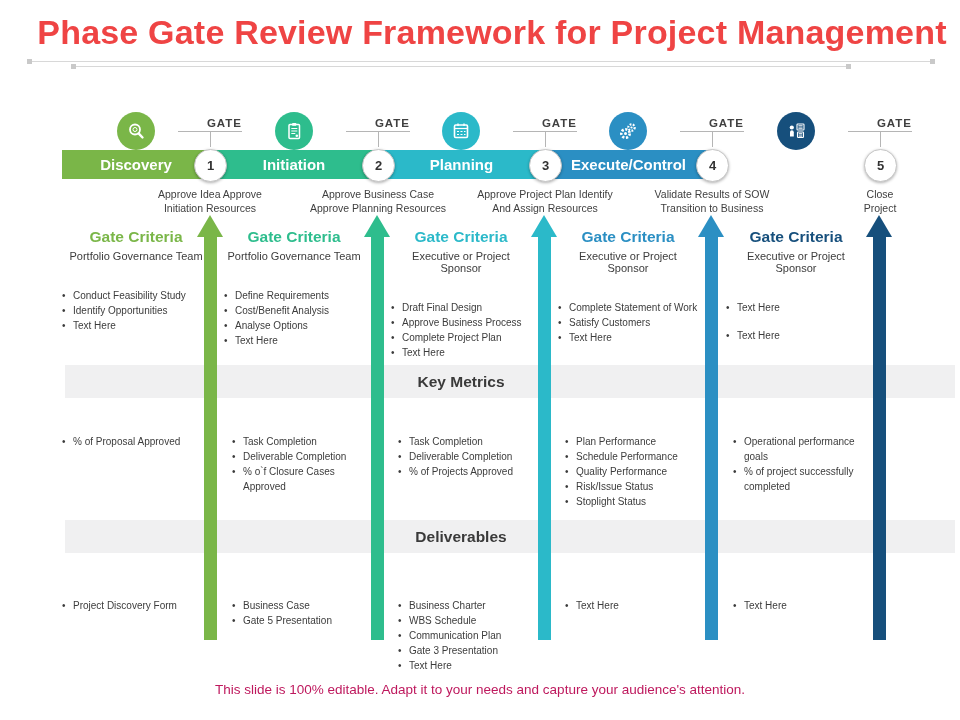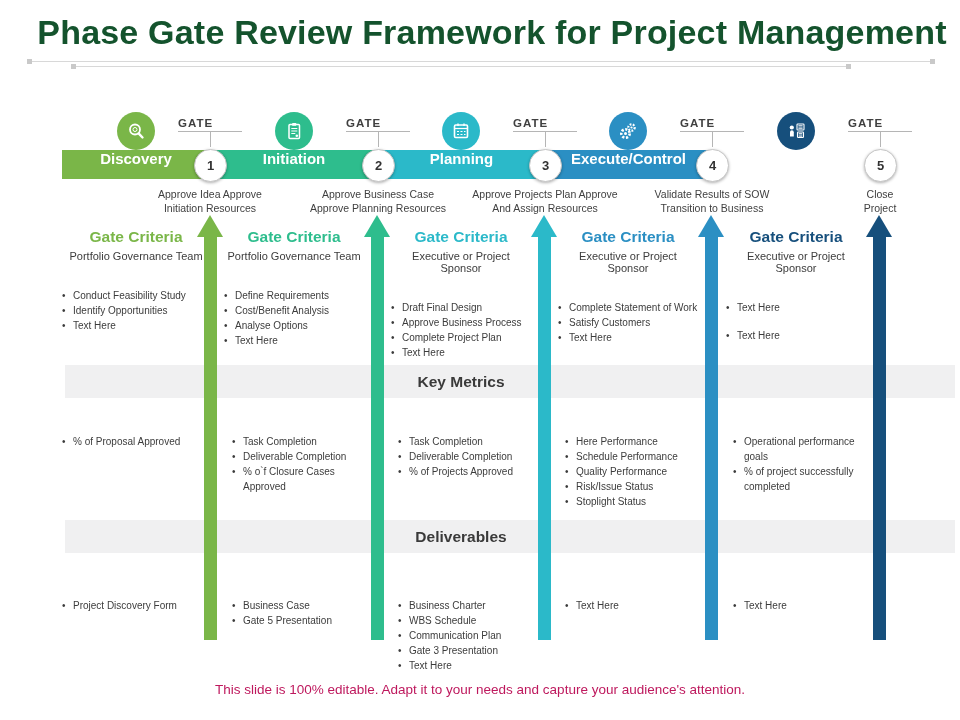--- a/index.html
+++ b/index.html
@@ -1,37 +1,37 @@
 <!DOCTYPE html>
 <html><head>
 <meta charset="utf-8">
 <style>
   html,body{margin:0;padding:0;width:960px;height:720px;background:#fff;overflow:hidden;
     font-family:"Liberation Sans","DejaVu Sans",sans-serif;}
   body{position:relative;}
   .title{position:absolute;top:13px;left:0;right:0;text-align:center;
-    font-size:34px;font-weight:700;color:#14532d;letter-spacing:0.2px;margin-left:24px;}
+    font-size:34px;font-weight:700;color:#ef4444;letter-spacing:0.2px;margin-left:24px;}
   .divline{position:absolute;height:1px;background:#d8d8d8;}
   .divline::before,.divline::after{content:"";position:absolute;top:-2px;width:5px;height:5px;background:#c9c9c9;}
   .divline::before{left:-3px;}
   .divline::after{right:-3px;}
   .div-a{top:61px;left:30px;width:902px;}
   .div-b{top:66px;left:74px;width:774px;}
 
   
   .band{position:absolute;top:150px;left:62px;height:29px;display:flex;}
-  .band .seg{height:29px;display:flex;align-items:flex-start;justify-content:center;
+  .band .seg{height:29px;display:flex;align-items:center;justify-content:center;
     color:#fff;font-weight:700;font-size:15px;background:var(--c);}
   .seg1{width:148px;}.seg2{width:168px;}.seg3{width:167px;}.seg4{width:167px;}.seg5{width:166px;}
 
   .phase-icon{position:absolute;top:112px;width:38px;height:38px;border-radius:50%;
     background:var(--c);display:flex;align-items:center;justify-content:center;}
   .phase-icon svg{width:22px;height:22px;}
 
-  .gate-label{position:absolute;top:117px;width:64px;text-align:left;font-size:11.5px;
+  .gate-label{position:absolute;top:117px;width:64px;text-align:right;font-size:11.5px;
     font-weight:700;color:#404040;letter-spacing:1px;border-bottom:1px solid #b5b5b5;padding-bottom:2px;}
   .gate-label::after{content:"";position:absolute;top:100%;left:50%;width:1px;height:16px;background:#b5b5b5;}
 
   .gate-circle{position:absolute;top:149px;width:31px;height:31px;border-radius:50%;background:#fff;
     border:1px solid #c6c6c6;box-shadow:0 1px 3px rgba(0,0,0,.3);text-align:center;line-height:31px;
     font-size:13px;font-weight:700;color:#333;z-index:5;}
 
   .gate-note{position:absolute;top:188px;width:180px;text-align:center;font-size:10.5px;
     color:#3f3f3f;line-height:1.3;}
   .gate-note span{display:block;}
@@ -146,21 +146,21 @@
 
 <div class="gate-note" style="left:120px">
   <span>Approve Idea Approve</span>
     <span>Initiation Resources</span>
 </div>
 <div class="gate-note" style="left:288px">
   <span>Approve Business Case</span>
     <span>Approve Planning Resources</span>
 </div>
 <div class="gate-note" style="left:455px">
-  <span>Approve Projects Plan Approve</span>
+  <span>Approve Project Plan Identify</span>
     <span>And Assign Resources</span>
 </div>
 <div class="gate-note" style="left:622px">
   <span>Validate Results of SOW</span>
     <span>Transition to Business</span>
 </div>
 <div class="gate-note" style="left:790px">
   <span>Close</span>
     <span>Project</span>
 </div>
@@ -239,21 +239,21 @@
   </div>
 <div class="listbox c3l mtop">
     <ul class="blist">
       <li>Task Completion</li>
       <li>Deliverable Completion</li>
       <li>% of Projects Approved</li>
     </ul>
   </div>
 <div class="listbox c4l mtop">
     <ul class="blist">
-      <li>Here Performance</li>
+      <li>Plan Performance</li>
       <li>Schedule Performance</li>
       <li>Quality Performance</li>
       <li>Risk/Issue Status</li>
       <li>Stoplight Status</li>
     </ul>
   </div>
 <div class="listbox c5l mtop">
     <ul class="blist">
       <li>Operational performance goals</li>
       <li>% of project successfully completed</li>

